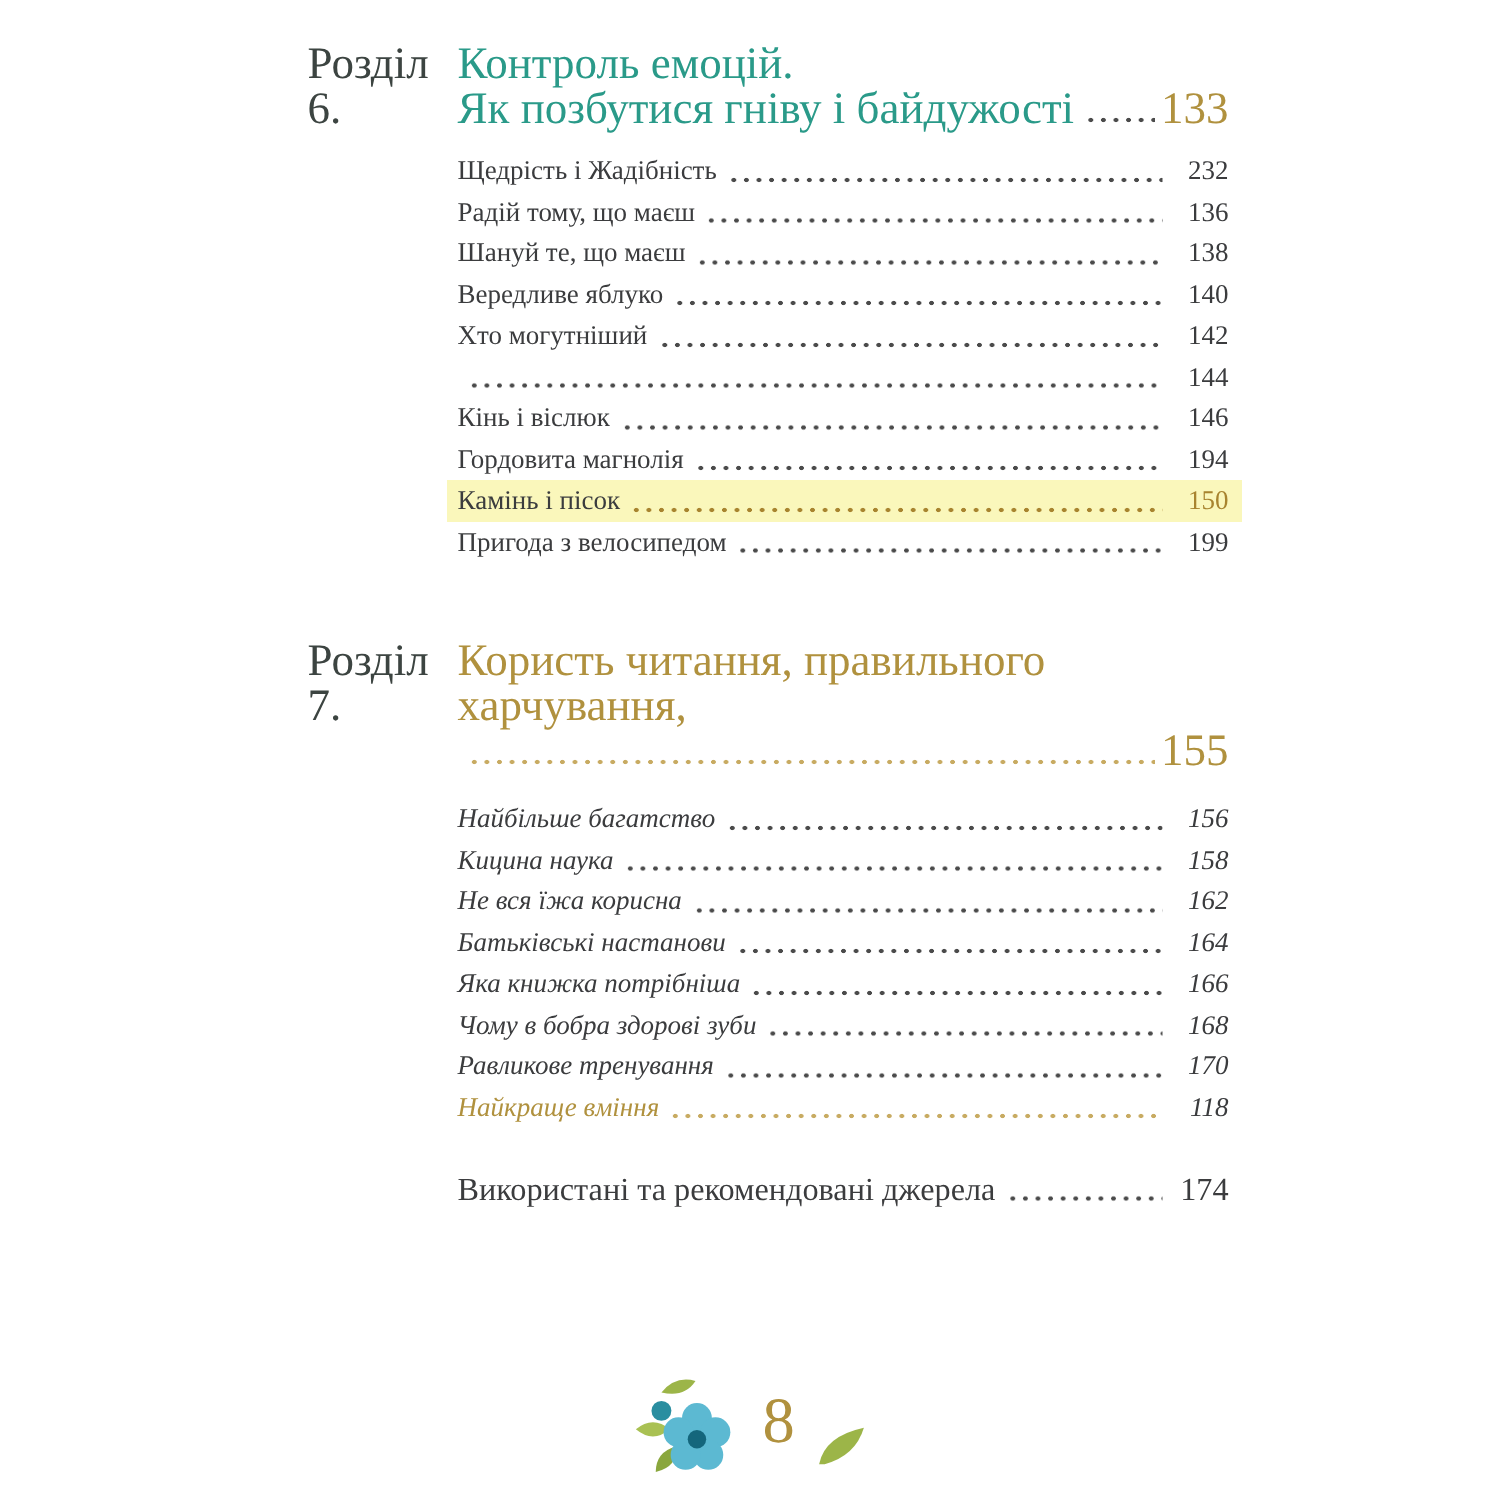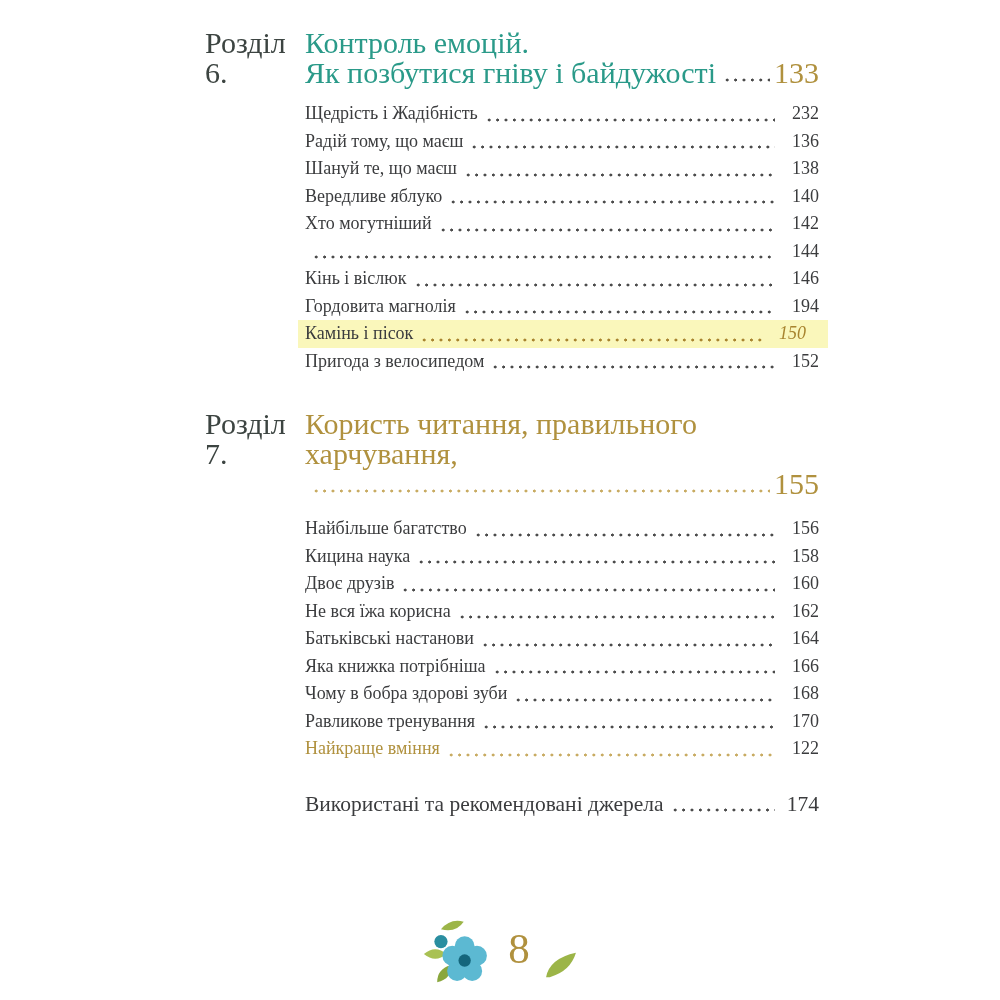--- a/index.html
+++ b/index.html
@@ -50,36 +50,36 @@
   }
   .goldnum { color: var(--gold_heading, #b0913e); }
 
   
   .entries {
     margin-left: 100px;
     font-size: 18px;
     line-height: 27.5px;
   }
   .entries-ch6 { margin-top: 12px; }
-  .entries-ch7 { margin-top: 16px; }
+  .entries-ch7 { margin-top: 16px; font-style: italic; }
   .toc-row { height: 27.5px; }
   .toc-row .title { flex: none; }
 
   .hl {
     background: var(--highlight_bg, #faf7bb);
     margin-left: -7px;  padding-left: 7px;
-    margin-right: -9px; padding-right: 22px;
-  }
-  .hl .pagenum { color: var(--gold_accent, #a8842f); font-style: italic; }
+    margin-right: -9px; padding-right: 9px;
+  }
+  .hl .pagenum { color: var(--gold_accent, #a8842f); }
   .hl .leader  { --dotc: var(--gold_accent, #a8842f); }
 
   .gold-row .title  { color: var(--gold_heading, #b0913e); }
   .gold-row .leader { --dotc: #c8ab62; }
 
-  .chapter-7 { margin-top: 34px; }
+  .chapter-7 { margin-top: 51px; }
   .sources-row {
     margin-top: 27px;
     margin-left: 100px;
     font-size: 21.5px;
     line-height: 28px;
   }
 
   
   .footer-deco {
     position: absolute;
@@ -156,21 +156,21 @@
         <span class="pagenum">194</span>
       </div>
       <div class="row toc-row hl">
         <span class="title">Камінь і пісок</span>
         <span class="leader"></span>
         <span class="pagenum">150</span>
       </div>
       <div class="row toc-row">
         <span class="title">Пригода з велосипедом</span>
         <span class="leader"></span>
-        <span class="pagenum">152</span>
+        <span class="pagenum">199</span>
       </div>
     </div>
   </section>
 
   <section class="chapter chapter-7">
     <div class="chap-head">
       <span class="chap-label">Розділ 7.</span>
       <div class="chap-title goldt">
         <div>Користь читання, правильного харчування,</div>
         <div class="row">
@@ -185,25 +185,20 @@
         <span class="title">Найбільше багатство</span>
         <span class="leader"></span>
         <span class="pagenum">156</span>
       </div>
       <div class="row toc-row">
         <span class="title">Кицина наука</span>
         <span class="leader"></span>
         <span class="pagenum">158</span>
       </div>
       <div class="row toc-row">
-        <span class="title">Двоє друзів</span>
-        <span class="leader"></span>
-        <span class="pagenum">160</span>
-      </div>
-      <div class="row toc-row">
         <span class="title">Не вся їжа корисна</span>
         <span class="leader"></span>
         <span class="pagenum">162</span>
       </div>
       <div class="row toc-row">
         <span class="title">Батьківські настанови</span>
         <span class="leader"></span>
         <span class="pagenum">164</span>
       </div>
       <div class="row toc-row">
@@ -217,21 +212,21 @@
         <span class="pagenum">168</span>
       </div>
       <div class="row toc-row">
         <span class="title">Равликове тренування</span>
         <span class="leader"></span>
         <span class="pagenum">170</span>
       </div>
       <div class="row toc-row gold-row">
         <span class="title">Найкраще вміння</span>
         <span class="leader"></span>
-        <span class="pagenum">122</span>
+        <span class="pagenum">118</span>
       </div>
     </div>
   </section>
 
   <div class="row sources-row">
     <span class="title">Використані та рекомендовані джерела</span>
     <span class="leader"></span>
     <span class="pagenum">174</span>
   </div>
 

